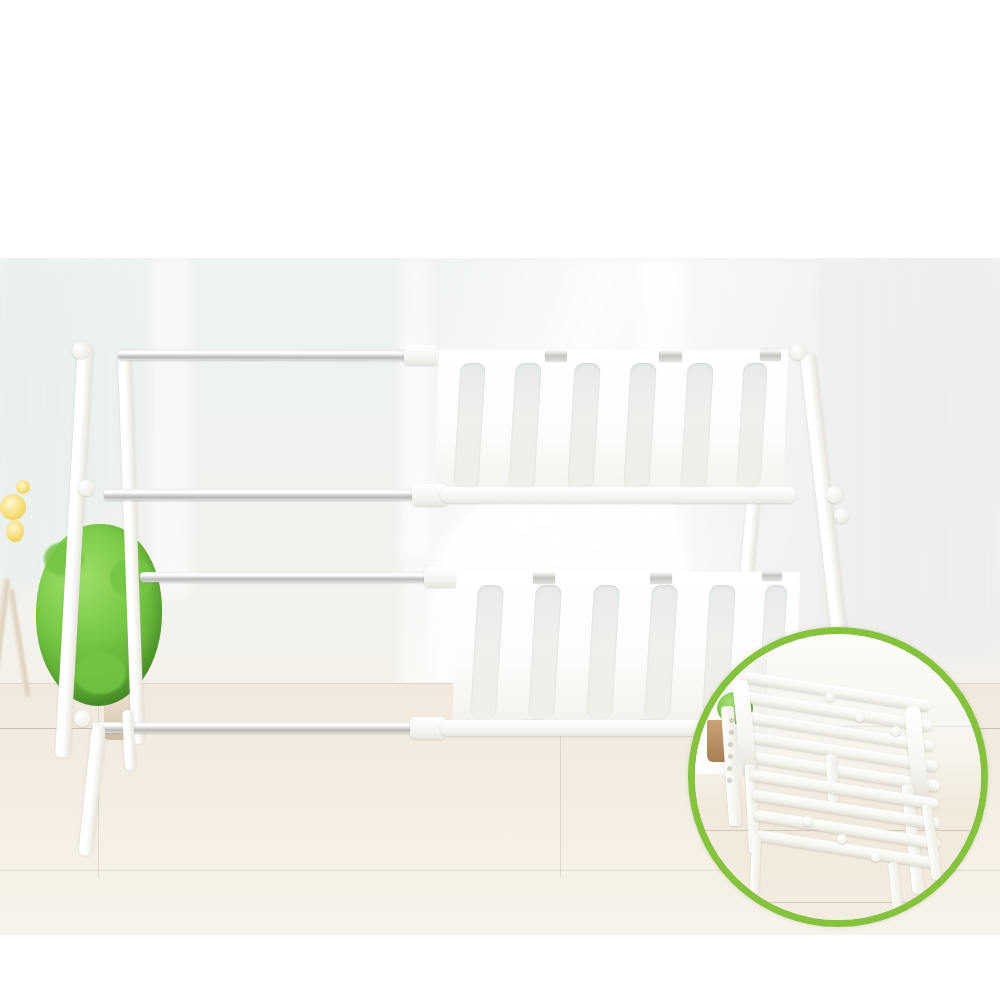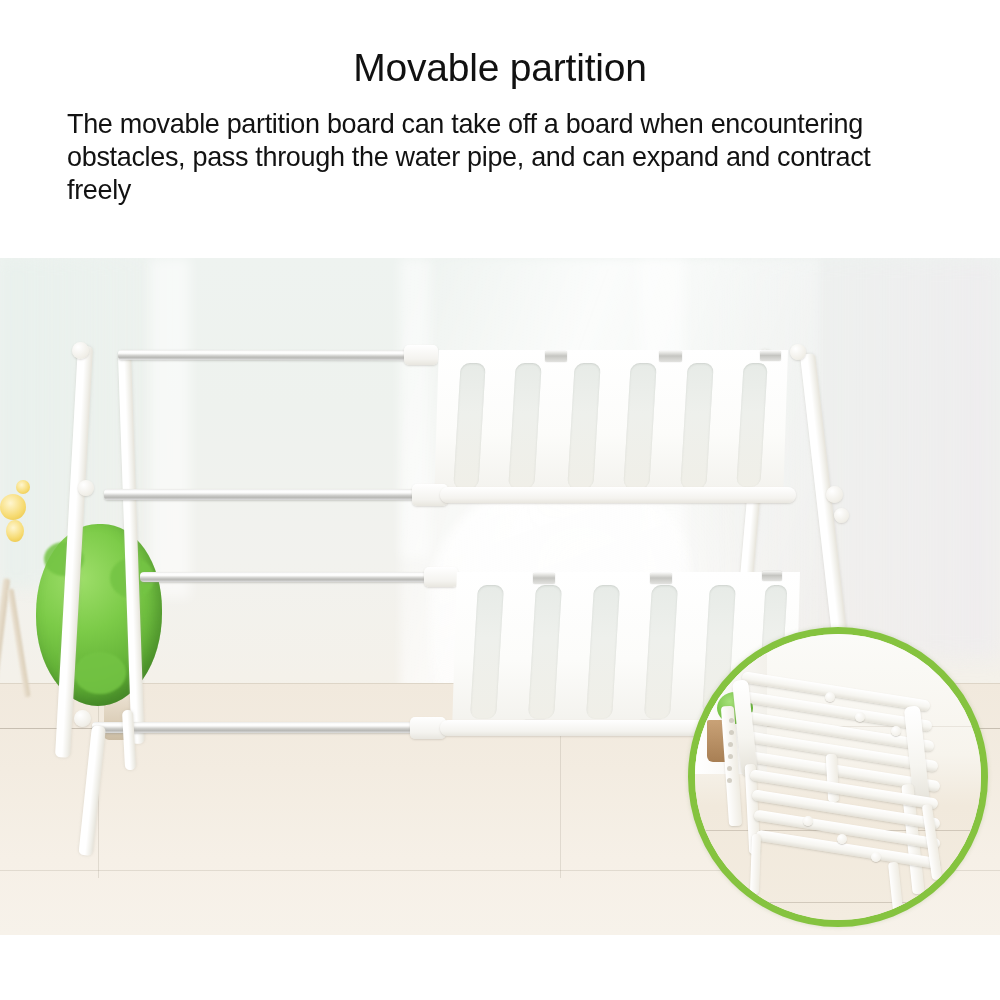--- a/index.html
+++ b/index.html
@@ -244,24 +244,20 @@
     background:linear-gradient(180deg,#c9a277,#a87f54);
     border-radius:2px 2px 6px 6px;
     filter:blur(0.5px);
   }
 </style>
 </head>
 <body>
 
 <div id="page">
 
-  <div class="text-block">
-    <div class="headline">Movable partition</div>
-    <div class="subcopy">The movable partition board can take off a board when encountering obstacles, pass through the water pipe, and can expand and contract freely</div>
-  </div>
 
   <div class="photo">
 
     <div class="bg-wall"></div>
     <div class="bg-tint-left"></div>
     <div class="bg-tint-right"></div>
     <div class="bg-band" style="left:150px;top:0;width:40px;height:340px;"></div>
     <div class="bg-band" style="left:400px;top:0;width:30px;height:300px;"></div>
     <div class="bg-band" style="left:640px;top:0;width:45px;height:330px;"></div>
     <div class="curtain"></div>

